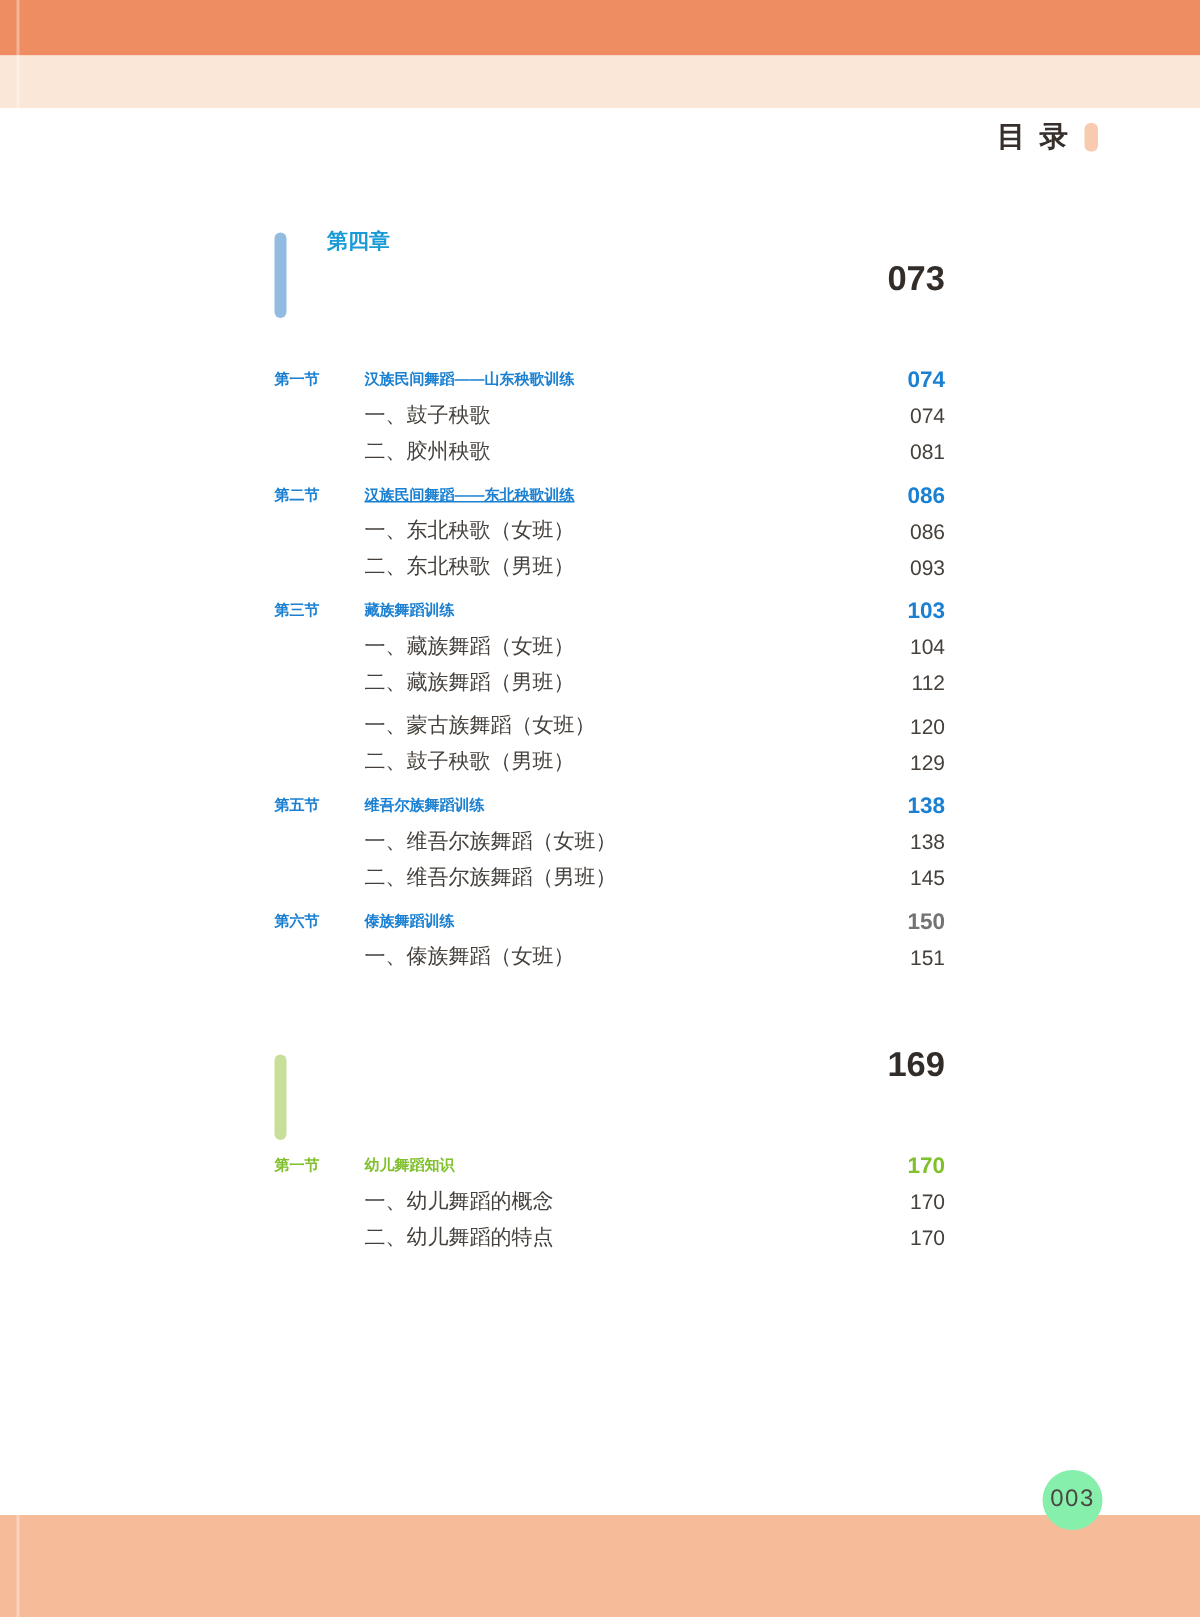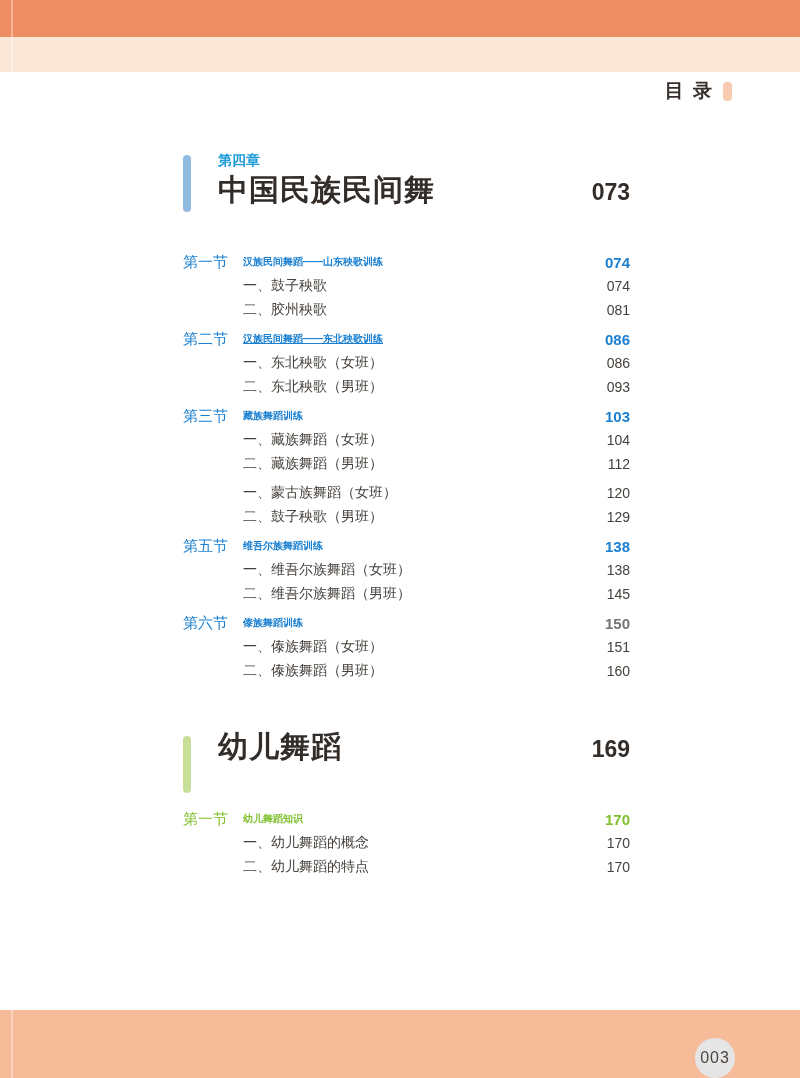--- a/index.html
+++ b/index.html
@@ -31,30 +31,30 @@
   .chapter-heading { position: relative; padding-left: 35px; margin-bottom: 42px; }
   .chapter-bar { position: absolute; left: 0; top: 7px; width: 8px; height: 57px; border-radius: 4px; }
   .chapter-label { display: block; font-size: 14px; font-weight: bold; line-height: 24px; }
   .chapter-title-row { display: flex; align-items: baseline; }
   .chapter-title { font-size: 30px; font-weight: bold; color: #332d2a; letter-spacing: 1px; line-height: 36px; }
   .chapter-page  { margin-left: auto; font-size: 23px; font-weight: bold; color: #332d2a; }
 
   
   .section { margin-bottom: 5px; }
   .row { display: flex; align-items: center; height: 24px; }
-  .sec-label { width: 60px; flex: 0 0 60px; font-size: 15px; font-weight: normal; }
+  .sec-label { width: 60px; flex: 0 0 60px; font-size: 10px; font-weight: bold; }
   .sec-title { font-size: 10px; font-weight: bold; }
   .sec-page  { margin-left: auto; font-size: 15px; font-weight: bold; }
   .item-row  { padding-left: 60px; }
   .item-title { font-size: 14px; color: #45403c; }
   .item-page  { margin-left: auto; font-size: 14px; color: #45403c; }
 
   
-  .page-circle { position: absolute; left: 695px; top: 1038px; width: 40px; height: 40px;
-                 border-radius: 50%; background: #e5e5e5; display: flex;
+  .page-circle { position: absolute; left: 695px; top: 980px; width: 40px; height: 40px;
+                 border-radius: 50%; background: #86efac; display: flex;
                  align-items: center; justify-content: center; }
   .page-circle span { font-size: 16px; color: #4c4641; letter-spacing: 1px; }
 </style>
 </head>
 <body>
 
 <div class="page">
   <div class="band-top"></div>
   <div class="band-top-light"></div>
   <div class="band-bottom"></div>
@@ -64,21 +64,20 @@
     <span class="header-title">目 录</span>
     <span class="header-pill"></span>
   </div>
 
   <div id="chapters">
   <div class="chapter">
     <div class="chapter-heading">
       <span class="chapter-bar" style="background: rgb(146, 187, 225);"></span>
       <span class="chapter-label" style="color: rgb(26, 155, 215);">第四章</span>
       <div class="chapter-title-row">
-        <span class="chapter-title">中国民族民间舞</span>
         <span class="chapter-page">073</span>
       </div>
     </div>
     <div class="sections">
   <div class="section">
     <div class="row">
       <span class="sec-label" style="color: rgb(27, 128, 209);">第一节</span>
       <span class="sec-title" style="color: rgb(27, 128, 209);">汉族民间舞蹈——山东秧歌训练</span>
       <span class="sec-page" style="color: rgb(27, 128, 209);">074</span>
     </div>
@@ -171,34 +170,29 @@
       <span class="sec-label" style="color: rgb(27, 128, 209);">第六节</span>
       <span class="sec-title" style="color: rgb(27, 128, 209);">傣族舞蹈训练</span>
       <span class="sec-page" style="color: #737373;">150</span>
     </div>
     <div class="section-items">
   <div class="row item-row">
     <span class="item-title">一、傣族舞蹈（女班）</span>
     <span class="item-page">151</span>
   </div>
 
-  <div class="row item-row">
-    <span class="item-title">二、傣族舞蹈（男班）</span>
-    <span class="item-page">160</span>
-  </div>
 </div>
   </div>
 </div>
   </div>
 
   <div class="chapter">
     <div class="chapter-heading">
       <span class="chapter-bar" style="background: rgb(199, 223, 153);"></span>
       <div class="chapter-title-row">
-        <span class="chapter-title">幼儿舞蹈</span>
         <span class="chapter-page">169</span>
       </div>
     </div>
     <div class="sections">
   <div class="section">
     <div class="row">
       <span class="sec-label" style="color: rgb(127, 192, 44);">第一节</span>
       <span class="sec-title" style="color: rgb(127, 192, 44);">幼儿舞蹈知识</span>
       <span class="sec-page" style="color: rgb(127, 192, 44);">170</span>
     </div>

